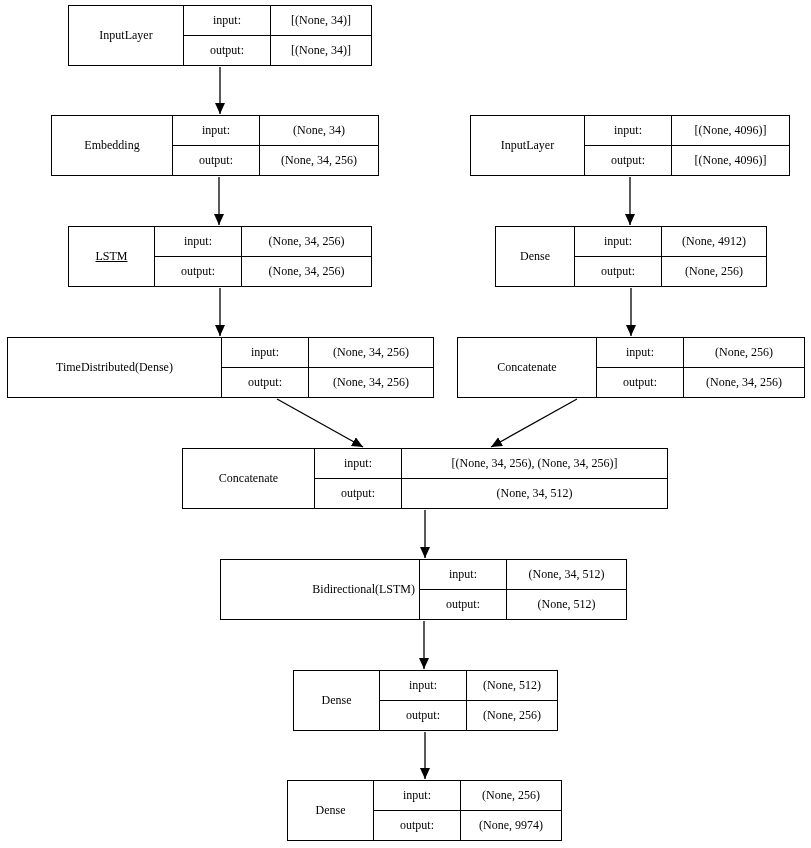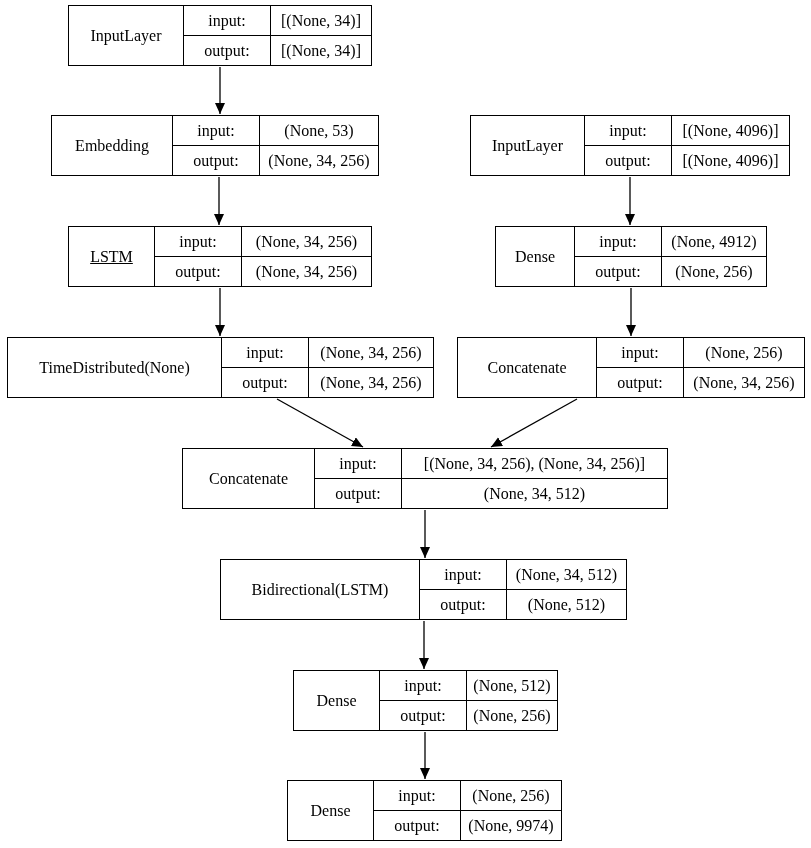--- a/index.html
+++ b/index.html
@@ -24,38 +24,38 @@
   table.node {
     position: absolute;
     border-collapse: collapse;
     table-layout: fixed;
     background: #ffffff;
   }
   table.node td {
     border: 1px solid #000000;
     text-align: center;
     vertical-align: middle;
-    font-size: 16px;
+    font-size: 12px;
     color: #000000;
     height: 29px;
     padding: 0 4px;
     overflow: hidden;
     white-space: nowrap;
     margin-top: 44px;
   }
   
   .n0  { left: 68px;  top: 5px;   width: 304px; }  .n0  .name { width: 106px; }
   .n1  { left: 51px;  top: 115px; width: 328px; }  .n1  .name { width: 112px; }
   .n2  { left: 470px; top: 115px; width: 320px; }  .n2  .name { width: 105px; }
   .n3  { left: 68px;  top: 226px; width: 304px; }  .n3  .name { width: 77px; text-decoration: underline; }
   .n4  { left: 495px; top: 226px; width: 272px; }  .n4  .name { width: 70px; }
   .n5  { left: 7px;   top: 337px; width: 427px; }  .n5  .name { width: 205px; }
   .n6  { left: 457px; top: 337px; width: 348px; }  .n6  .name { width: 130px; }
   .n7  { left: 182px; top: 448px; width: 486px; }  .n7  .name { width: 123px; }
-  .n8  { left: 220px; top: 559px; width: 407px; }  .n8  .name { width: 190px; }
+  .n8  { left: 220px; top: 559px; width: 407px; }  .n8  .name { width: 190px; text-align: right; }
   .n9  { left: 293px; top: 670px; width: 265px; }  .n9  .name { width: 77px; }
   .n10 { left: 287px; top: 780px; width: 275px; }  .n10 .name { width: 77px; }
   .node .lbl { width: 78px; }
 </style>
 </head>
 <body>
 
 <div class="canvas">
 
   <svg class="edges" viewBox="0 0 811 848" xmlns="http://www.w3.org/2000/svg">
@@ -90,21 +90,21 @@
       <td class="val">[(None, 34)]</td>
     </tr>
   </tbody>
     </table>
 
   <table class="node n1">
       <tbody>
     <tr>
       <td class="name" rowspan="2">Embedding</td>
       <td class="lbl">input:</td>
-      <td class="val">(None, 53)</td>
+      <td class="val">(None, 34)</td>
     </tr>
     <tr>
       <td class="lbl">output:</td>
       <td class="val">(None, 34, 256)</td>
     </tr>
   </tbody>
     </table>
 
   <table class="node n2">
       <tbody>
@@ -144,21 +144,21 @@
     <tr>
       <td class="lbl">output:</td>
       <td class="val">(None, 256)</td>
     </tr>
   </tbody>
     </table>
 
   <table class="node n5">
       <tbody>
     <tr>
-      <td class="name" rowspan="2">TimeDistributed(None)</td>
+      <td class="name" rowspan="2">TimeDistributed(Dense)</td>
       <td class="lbl">input:</td>
       <td class="val">(None, 34, 256)</td>
     </tr>
     <tr>
       <td class="lbl">output:</td>
       <td class="val">(None, 34, 256)</td>
     </tr>
   </tbody>
     </table>
 

